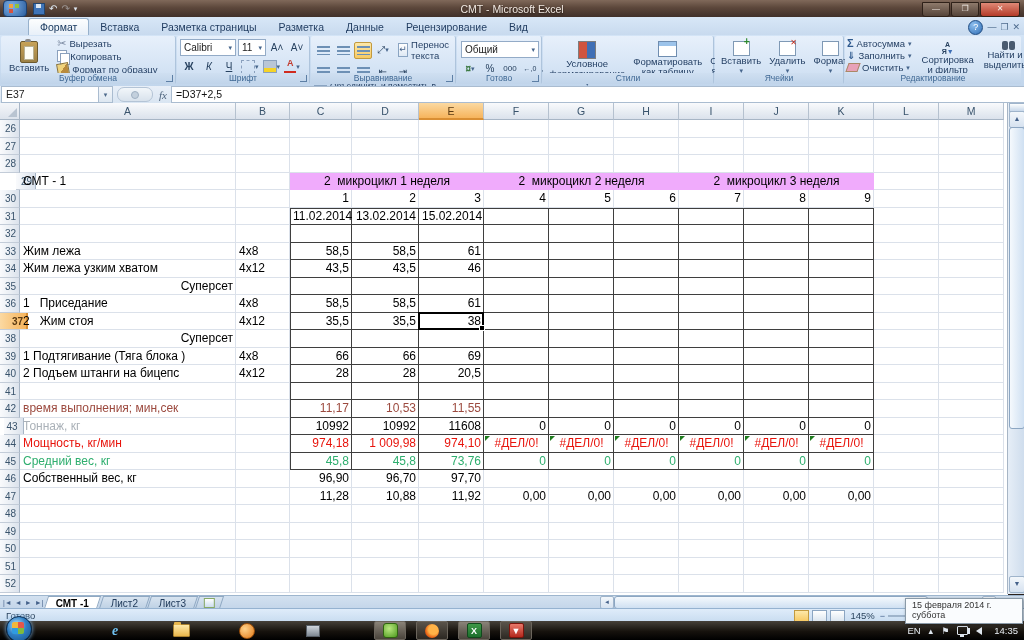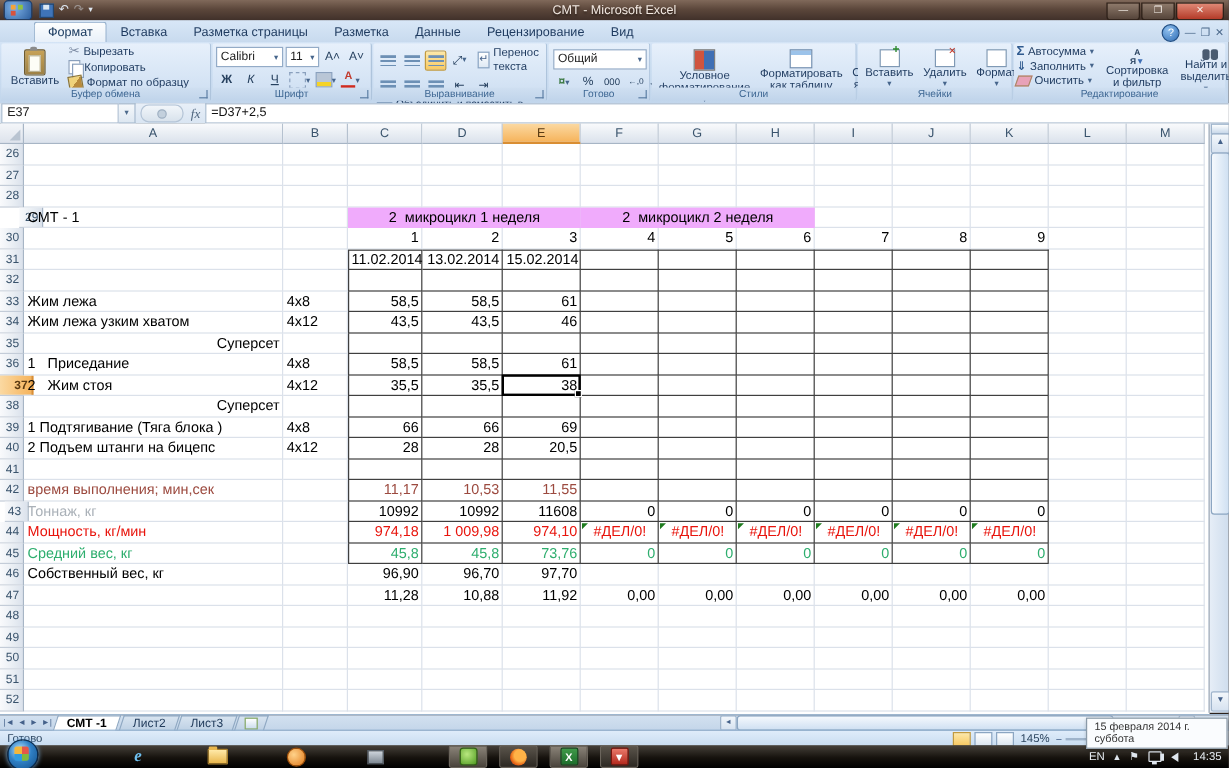--- a/index.html
+++ b/index.html
@@ -832,20 +832,21 @@
       <div class="cell" style="left: 549px; top: 472px; width: 65px; height: 17.5px;"></div>
       <div class="cell" style="left: 614px; top: 472px; width: 65px; height: 17.5px;"></div>
       <div class="cell" style="left: 679px; top: 472px; width: 65px; height: 17.5px;"></div>
       <div class="cell" style="left: 744px; top: 472px; width: 65px; height: 17.5px;"></div>
       <div class="cell" style="left: 809px; top: 472px; width: 65px; height: 17.5px;"></div>
       <div class="cell" style="left: 874px; top: 472px; width: 65px; height: 17.5px;"></div>
       <div class="cell" style="left: 939px; top: 472px; width: 65px; height: 17.5px;"></div>
       <div class="val " style="left: 20px; top: 69.5px; width: 216px; height: 17.5px;">СМТ - 1</div>
       <div class="val center mg" style="left: 290px; top: 69.5px; width: 194px; height: 17.5px;">2  микроцикл 1 неделя</div>
       <div class="val center mg" style="left: 484px; top: 69.5px; width: 195px; height: 17.5px;">2  микроцикл 2 неделя</div>
+      <div class="val center mg" style="left: 679px; top: 69.5px; width: 195px; height: 17.5px;">2  микроцикл 3 неделя</div>
       <div class="val right" style="left: 290px; top: 87px; width: 62px; height: 17.5px;">1</div>
       <div class="val right" style="left: 352px; top: 87px; width: 67px; height: 17.5px;">2</div>
       <div class="val right" style="left: 419px; top: 87px; width: 65px; height: 17.5px;">3</div>
       <div class="val right" style="left: 484px; top: 87px; width: 65px; height: 17.5px;">4</div>
       <div class="val right" style="left: 549px; top: 87px; width: 65px; height: 17.5px;">5</div>
       <div class="val right" style="left: 614px; top: 87px; width: 65px; height: 17.5px;">6</div>
       <div class="val right" style="left: 679px; top: 87px; width: 65px; height: 17.5px;">7</div>
       <div class="val right" style="left: 744px; top: 87px; width: 65px; height: 17.5px;">8</div>
       <div class="val right" style="left: 809px; top: 87px; width: 65px; height: 17.5px;">9</div>
       <div class="val right" style="left: 290px; top: 104.5px; width: 62px; height: 17.5px;">11.02.2014</div>

